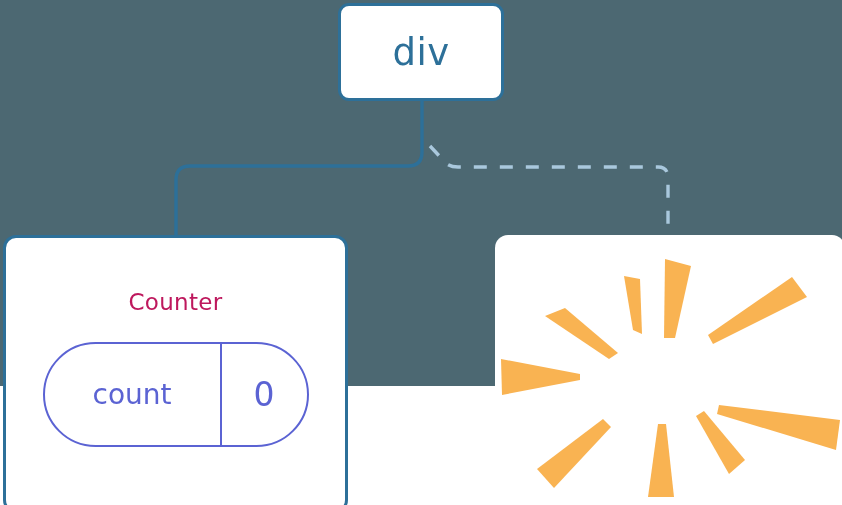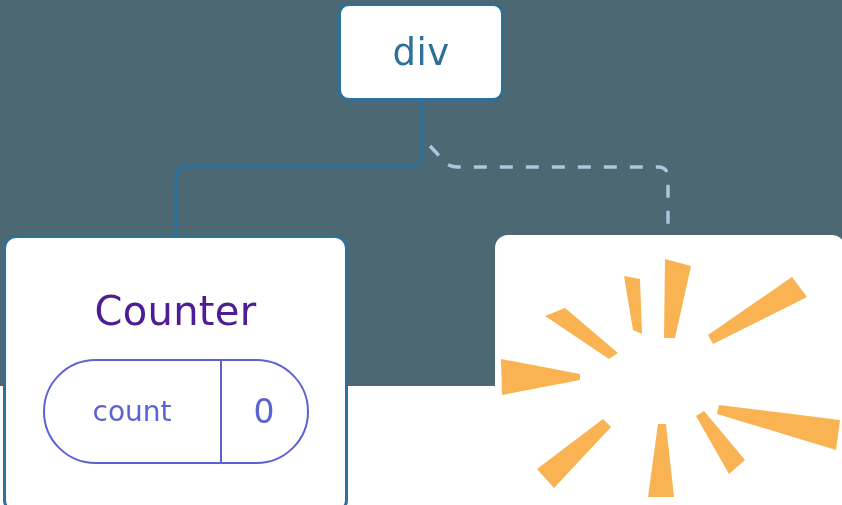--- a/index.html
+++ b/index.html
@@ -63,22 +63,22 @@
     border-radius: 13px;
     z-index: 3;
   }
   .node-label-div {
     font-size: 37px;
     color: #2d7099;
     letter-spacing: 0.5px;
     line-height: 1;
   }
   .node-title {
-    font-size: 40px;
-    color: #4c1d95;
+    font-size: 23px;
+    color: #be185d;
     letter-spacing: 0.3px;
     margin-top: 53px;
     line-height: 1;
   }
   .prop-pill {
     margin-top: 28px;
     width: 266px;
     height: 105px;
     border: 2.5px solid #5b63d3;
     border-radius: 53px;

